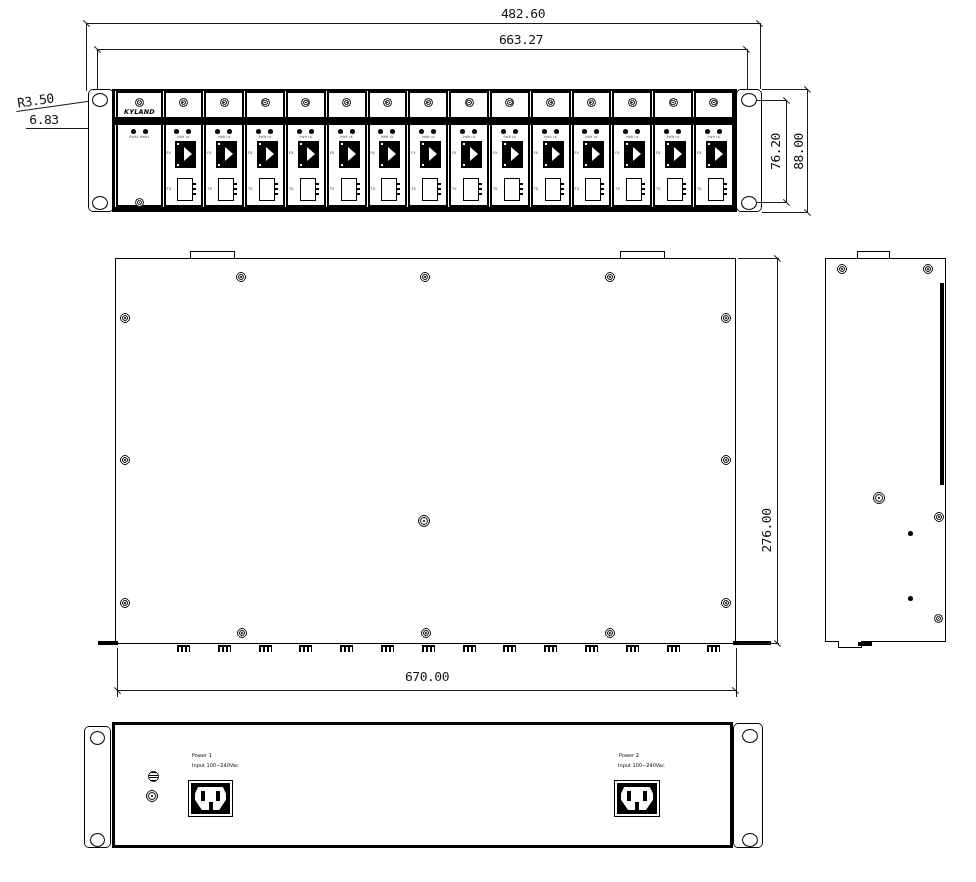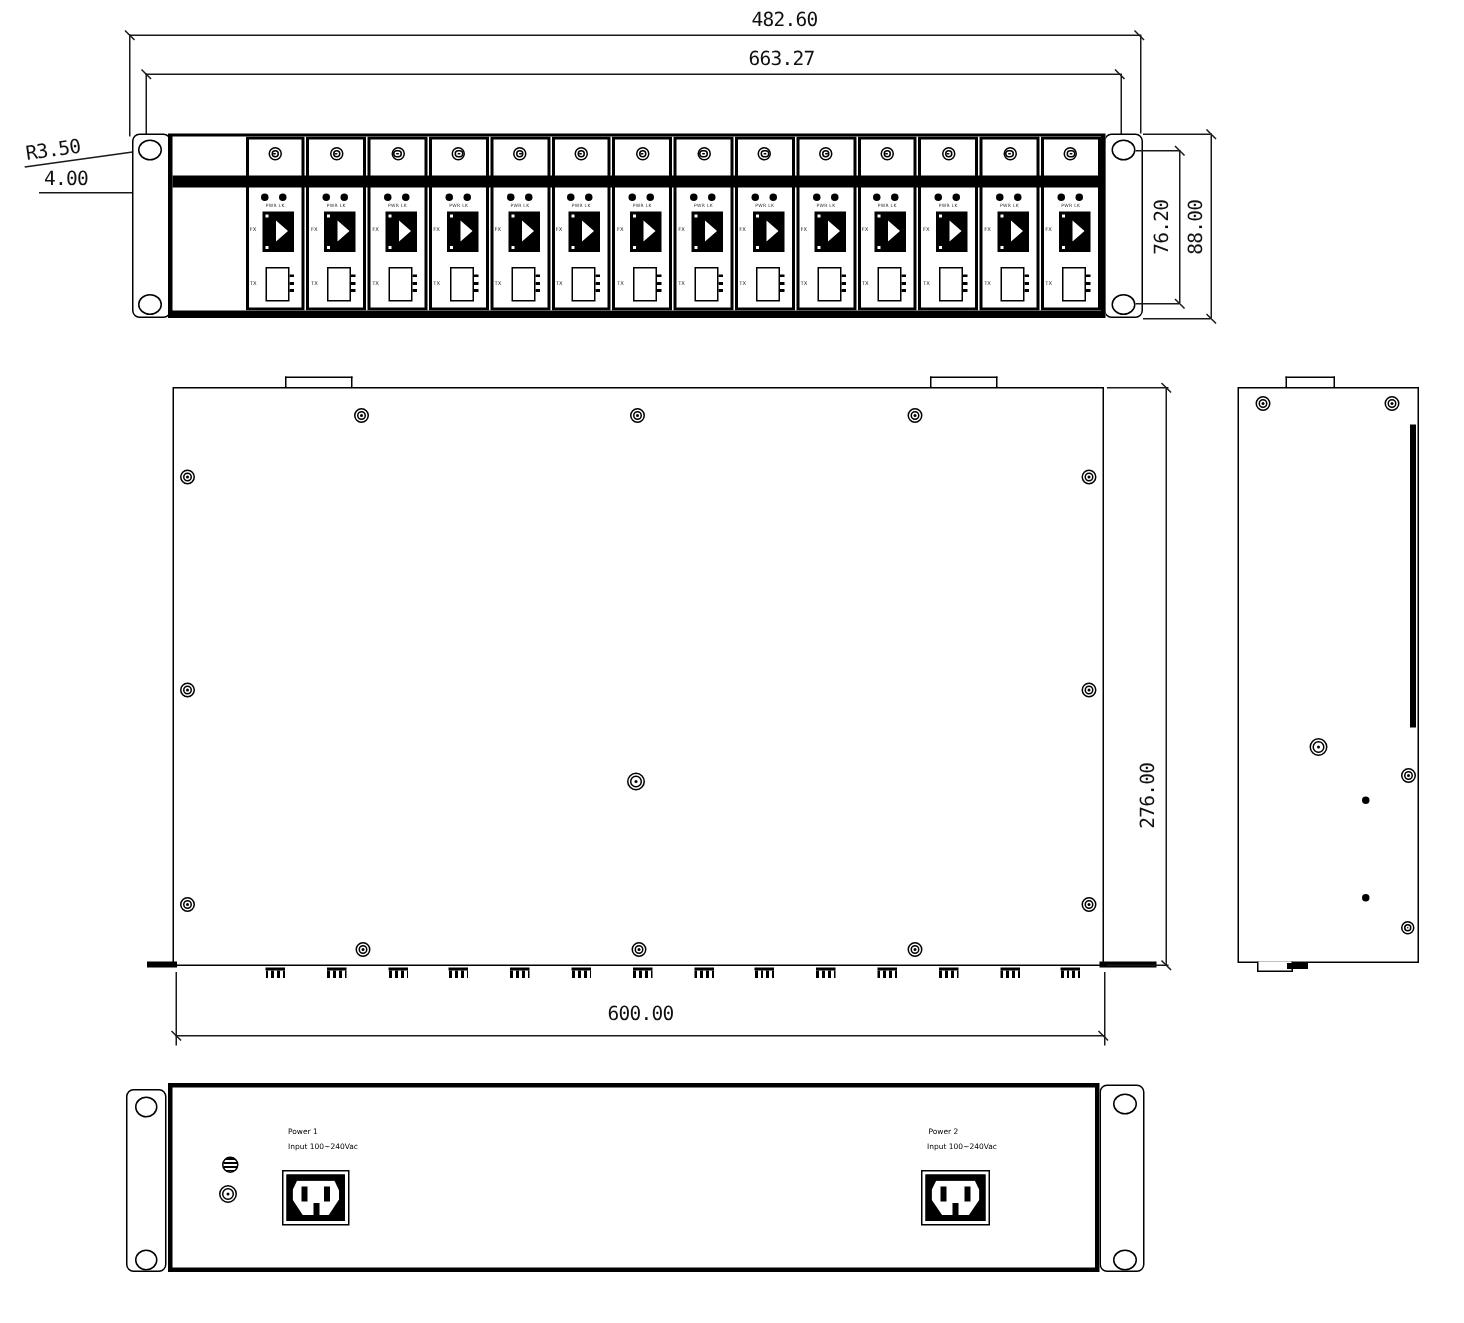--- a/index.html
+++ b/index.html
@@ -87,36 +87,44 @@
     <div class="lh" style="left:97px;top:49px;width:650px"></div>
     <div class="tick" style="left:93px;top:49px"></div>
     <div class="tick" style="left:742px;top:49px"></div>
     <div class="lv" style="left:97px;top:49px;height:51px"></div>
     <div class="lv" style="left:747px;top:49px;height:49px"></div>
 
     <div class="abs" style="left:15px;top:90px;width:86px;transform:rotate(-8deg)">
       <div class="dim" style="position:static;text-align:left;border-bottom:1.2px solid #1a1a1a;padding:0 0 0 2px">R3.50</div>
     </div>
 
-    <div class="dim" style="left:24px;top:112px;width:40px">4.00</div>
+    <div class="dim" style="left:24px;top:112px;width:40px">6.83</div>
     <div class="lh" style="left:26px;top:128px;width:77px"></div>
     <div class="tick" style="left:93px;top:128px"></div>
     <div class="lv" style="left:93px;top:107px;height:46px"></div>
     <div class="lv" style="left:98.5px;top:107px;height:46px"></div>
 
     <div class="ear" style="left:88px;top:89px;width:26px;height:123px"></div>
     <div class="oval" style="left:92px;top:93px;width:16px;height:14px"></div>
     <div class="oval" style="left:92px;top:196px;width:16px;height:14px"></div>
     <div class="ear" style="left:736px;top:89px;width:26px;height:123px"></div>
     <div class="oval" style="left:741px;top:93px;width:16px;height:14px"></div>
     <div class="oval" style="left:741px;top:196px;width:16px;height:14px"></div>
 
     <div class="body-front" style="left:112px;top:89px;width:625px;height:123px">
       <div class="abs" id="front-slots" style="left:0;top:0;width:619px;height:116px">
 
+        <div class="slot" style="left:1px;width:47px">
+          <div class="screw s9 mscrew"></div>
+          <div class="logo">KYLAND</div>
+          <div class="led l1"></div>
+          <div class="led l2"></div>
+          <div class="tinytext ledlab">PWR1 PWR2</div>
+          <div class="screw s9 bscrew"></div>
+        </div>
 
       <div class="slot" style="left: 48.5px; width: 39.9px;">
             <div class="screw s9 mscrew"></div>
             <div class="led l1"></div>
             <div class="led l2"></div>
             <div class="tinytext ledlab">PWR LK</div>
             <div class="tinytext fxlab">FX</div>
             <div class="fiber">
               <span class="tri"></span>
             </div>
@@ -330,21 +338,21 @@
         <div class="cmark" style="left: 503.4px; top: 400px;"></div>
         <div class="cmark" style="left: 544.2px; top: 400px;"></div>
         <div class="cmark" style="left: 585px; top: 400px;"></div>
         <div class="cmark" style="left: 625.8px; top: 400px;"></div>
         <div class="cmark" style="left: 666.6px; top: 400px;"></div>
         <div class="cmark" style="left: 707.4px; top: 400px;"></div>
       </div>
 
     <div class="lv" style="left:117px;top:403px;height:49px"></div>
     <div class="lv" style="left:736px;top:403px;height:49px"></div>
-    <div class="dim" style="left:372px;top:424px;width:110px">600.00</div>
+    <div class="dim" style="left:372px;top:424px;width:110px">670.00</div>
     <div class="lh" style="left:117px;top:445px;width:619px"></div>
     <div class="tick" style="left:113px;top:445px"></div>
     <div class="tick" style="left:731px;top:445px"></div>
 
     <div class="lh" style="left:738px;top:13px;width:41px"></div>
     <div class="lh" style="left:738px;top:398px;width:41px"></div>
     <div class="lv" style="left:777px;top:13px;height:386px"></div>
     <div class="tick" style="left:773px;top:13px"></div>
     <div class="tick" style="left:773px;top:398px"></div>
     <div class="dim rot" style="left:731px;top:278px;width:70px">276.00</div>

